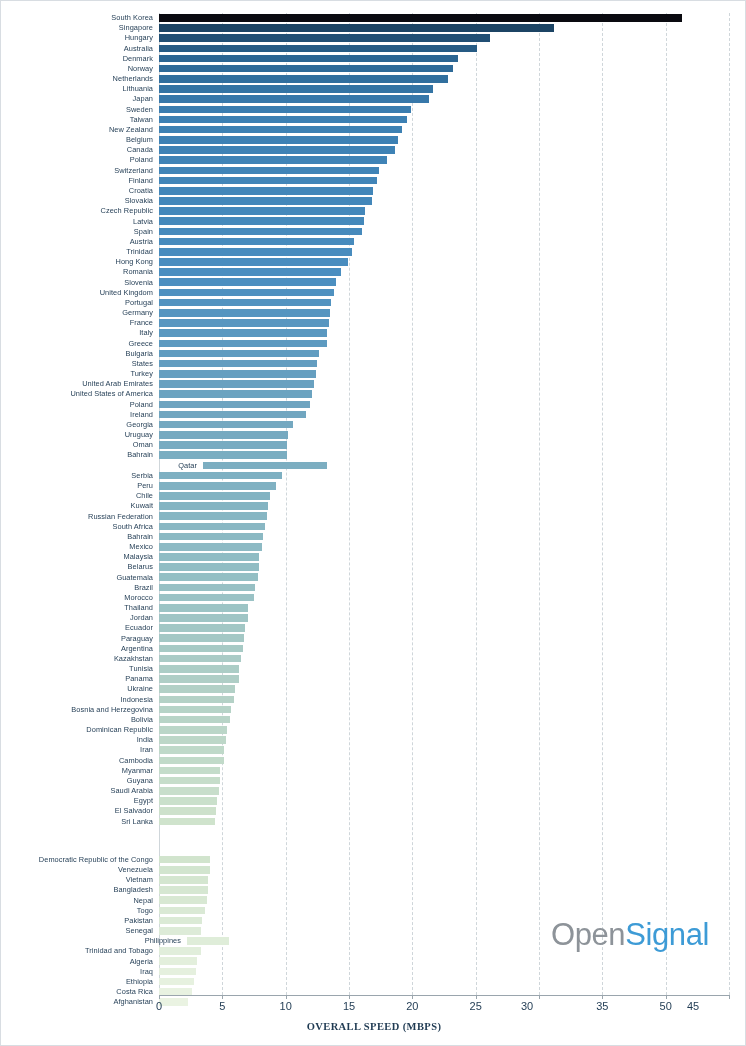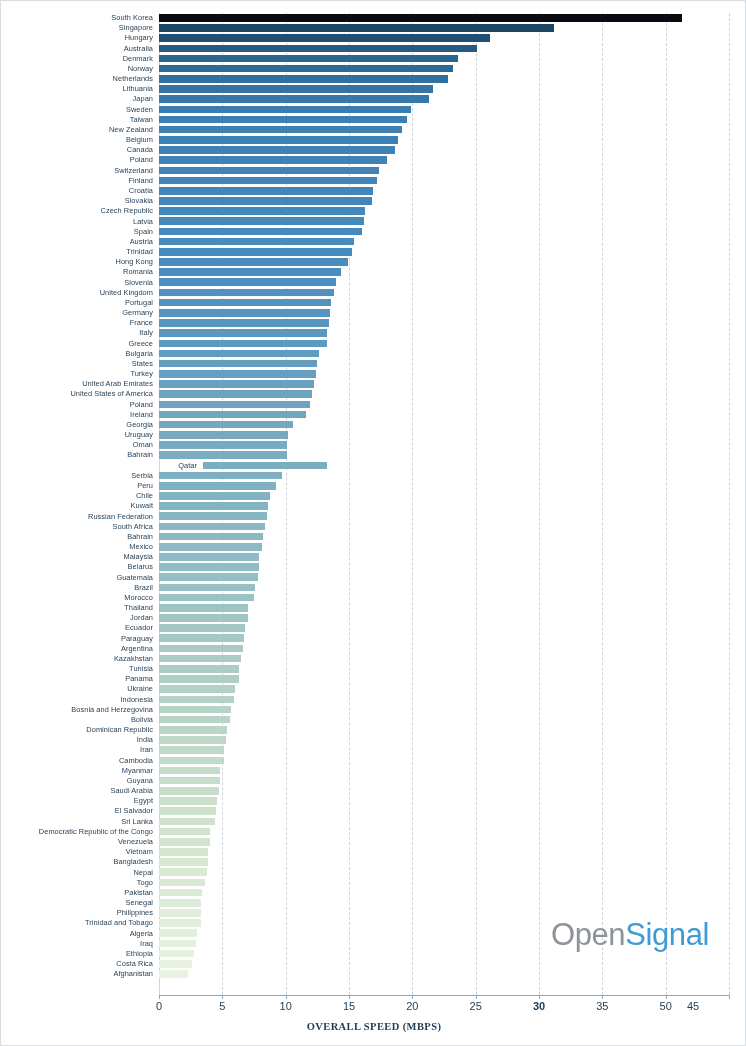--- a/index.html
+++ b/index.html
@@ -631,21 +631,21 @@
           <div class="bar-track" style="width: 57px;">
             <div class="bar-fill" style="background: rgb(205, 225, 203);"></div>
           </div>
         </div>
         <div class="bar-row" style="height: 10.18px;">
           <div class="bar-label">Sri Lanka</div>
           <div class="bar-track" style="width: 55.7333px;">
             <div class="bar-fill" style="background: rgb(207, 227, 204);"></div>
           </div>
         </div>
-        <div class="bar-row" style="height: 10.18px;">
+        <div class="bar-row" style="height: 10.18px; margin-top: 28px;">
           <div class="bar-label">Democratic Republic of the Congo</div>
           <div class="bar-track" style="width: 50.6667px;">
             <div class="bar-fill" style="background: rgb(209, 228, 205);"></div>
           </div>
         </div>
         <div class="bar-row" style="height: 10.18px;">
           <div class="bar-label">Venezuela</div>
           <div class="bar-track" style="width: 50.6667px;">
             <div class="bar-fill" style="background: rgb(210, 229, 207);"></div>
           </div>
@@ -679,21 +679,21 @@
           <div class="bar-track" style="width: 43.0667px;">
             <div class="bar-fill" style="background: rgb(219, 234, 214);"></div>
           </div>
         </div>
         <div class="bar-row" style="height: 10.18px;">
           <div class="bar-label">Senegal</div>
           <div class="bar-track" style="width: 41.8px;">
             <div class="bar-fill" style="background: rgb(221, 235, 216);"></div>
           </div>
         </div>
-        <div class="bar-row" style="height: 10.18px;">
+        <div class="bar-row" style="height: 10.18px; margin-left: 28px;">
           <div class="bar-label">Philippines</div>
           <div class="bar-track" style="width: 41.8px;">
             <div class="bar-fill" style="background: rgb(223, 237, 217);"></div>
           </div>
         </div>
         <div class="bar-row" style="height: 10.18px;">
           <div class="bar-label">Trinidad and Tobago</div>
           <div class="bar-track" style="width: 41.8px;">
             <div class="bar-fill" style="background: rgb(225, 238, 219);"></div>
           </div>
@@ -744,21 +744,21 @@
       <div class="tick-label" style="left: 221.333px;">5</div>
       <div class="tick-mark" style="left: 284.667px;"></div>
       <div class="tick-label" style="left: 284.667px;">10</div>
       <div class="tick-mark" style="left: 348px;"></div>
       <div class="tick-label" style="left: 348px;">15</div>
       <div class="tick-mark" style="left: 411.333px;"></div>
       <div class="tick-label" style="left: 411.333px;">20</div>
       <div class="tick-mark" style="left: 474.667px;"></div>
       <div class="tick-label" style="left: 474.667px;">25</div>
       <div class="tick-mark" style="left: 538px;"></div>
-      <div class="tick-label" style="left: 538px; font-weight: bold;">30</div>
+      <div class="tick-label" style="left: 526px;">30</div>
       <div class="tick-mark" style="left: 601.333px;"></div>
       <div class="tick-label" style="left: 601.333px;">35</div>
       <div class="tick-mark" style="left: 664.667px;"></div>
       <div class="tick-label" style="left: 664.667px;">50</div>
       <div class="tick-mark" style="left: 728px;"></div>
       <div class="tick-label" style="left: 692px;">45</div>
     </div>
 
 </div>
 

